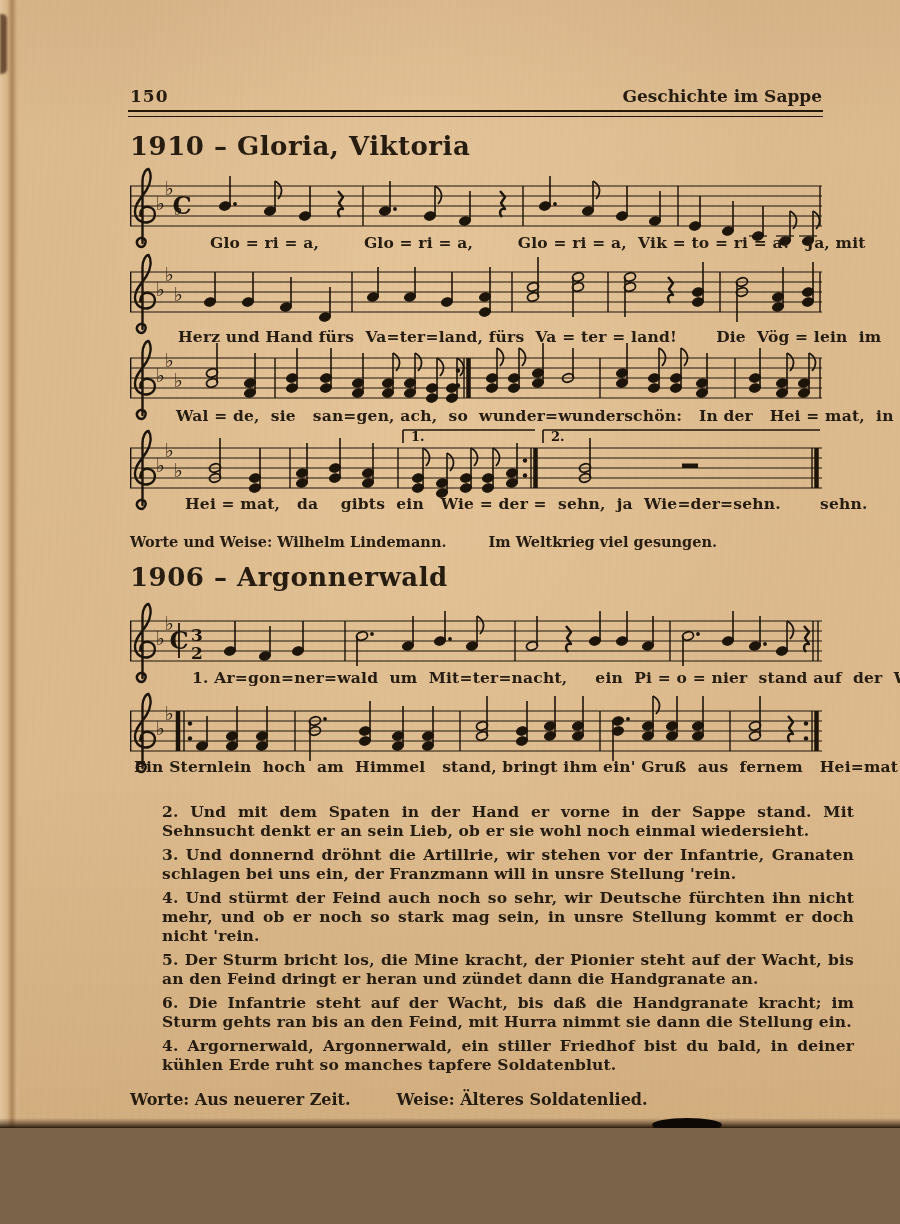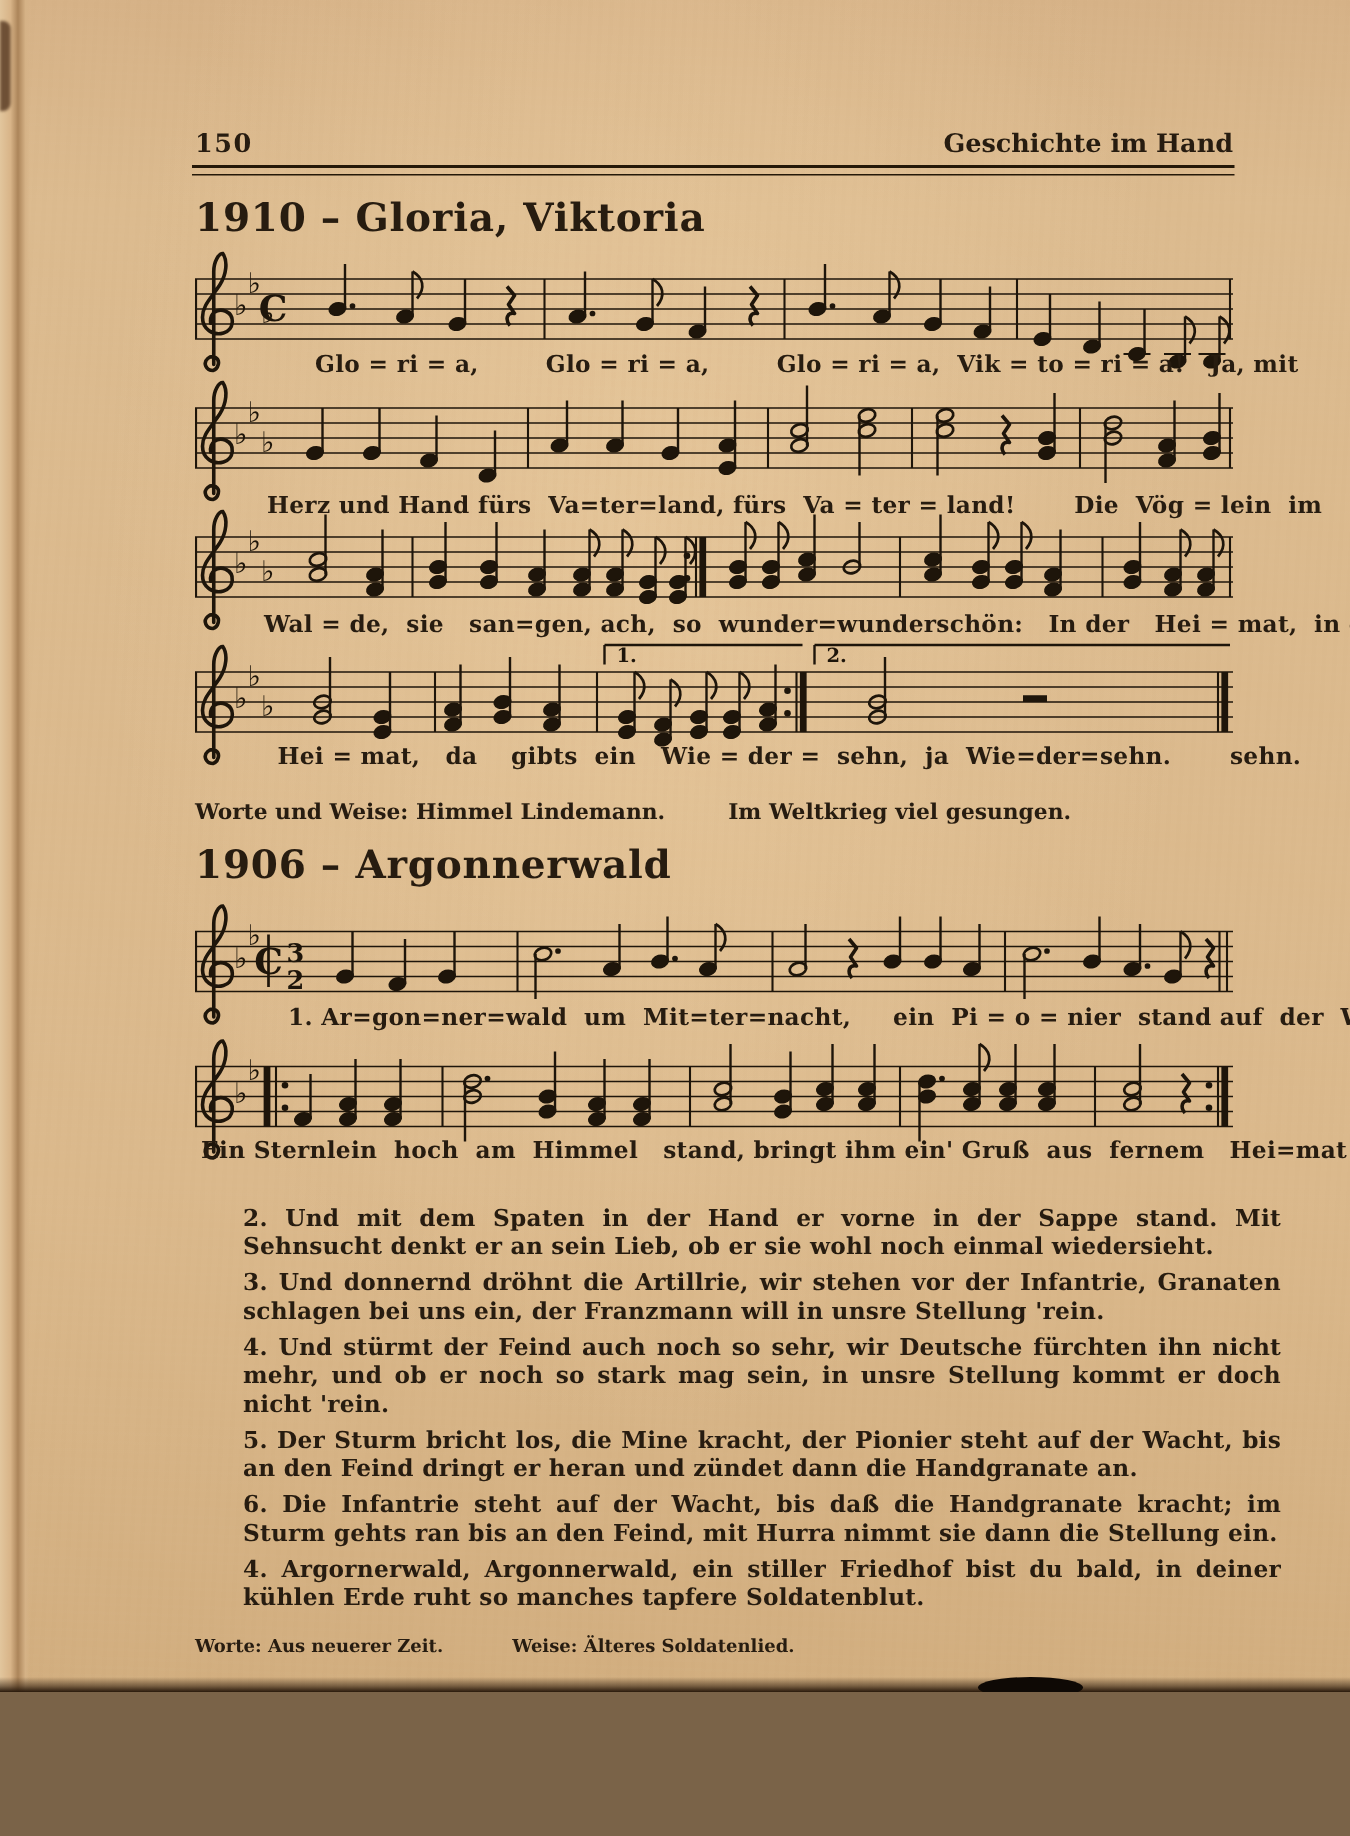--- a/index.html
+++ b/index.html
@@ -40,34 +40,34 @@
   .ly4{top:494px;padding-left:55px;}
   .ly5{top:668px;padding-left:62px;}
   .ly6{top:757px;padding-left:4px;}
 
   .credits{position:absolute;left:130px;top:533px;font-size:14.5px;font-weight:bold;}
   .credits span{margin-right:42px;}
 
   .verses{position:absolute;left:130px;top:802px;width:692px;margin-left:32px;}
   .verses p{margin:0 0 5px 0;font-size:15.5px;line-height:19px;text-align:justify;font-weight:bold;letter-spacing:.15px;}
 
-  .footer{position:absolute;left:130px;top:1090px;font-size:12px;font-weight:bold;}
+  .footer{position:absolute;left:130px;top:1090px;font-size:16px;font-weight:bold;}
   .footer span{margin-right:46px;}
 </style>
 </head>
 <body>
 
 <div class="page">
   <div class="texture"></div>
   <div class="left-crease"></div>
   <div class="corner-mark"></div>
 
   <div class="header">
     <span class="page-number">150</span>
-    <span class="running-head">Geschichte im Hand</span>
+    <span class="running-head">Geschichte im Sappe</span>
   </div>
   <div class="header-rule"></div>
 
   <h1 class="song-title t1">1910 – Gloria, Viktoria</h1>
 
   <div class="staff" style="top:161px"><svg viewBox="0 0 692 100" width="692" height="100">
         <line x1="0" x2="692" y1="25" y2="25" stroke="#1e150a" stroke-width="1.15"></line>
         <line x1="0" x2="692" y1="35" y2="35" stroke="#1e150a" stroke-width="1.15"></line>
         <line x1="0" x2="692" y1="45" y2="45" stroke="#1e150a" stroke-width="1.15"></line>
         <line x1="0" x2="692" y1="55" y2="55" stroke="#1e150a" stroke-width="1.15"></line>
@@ -337,21 +337,21 @@
         <line x1="273" x2="405" y1="7" y2="7" stroke="#1e150a" stroke-width="1.6"></line>
         <line x1="273" x2="273" y1="7" y2="20" stroke="#1e150a" stroke-width="1.6"></line>
         <text x="281" y="18" font-size="13" font-weight="bold" font-family="&quot;DejaVu Serif&quot;,serif" fill="#1e150a">1.</text>
         <line x1="413" x2="690" y1="7" y2="7" stroke="#1e150a" stroke-width="1.6"></line>
         <line x1="413" x2="413" y1="7" y2="20" stroke="#1e150a" stroke-width="1.6"></line>
         <text x="421" y="18" font-size="13" font-weight="bold" font-family="&quot;DejaVu Serif&quot;,serif" fill="#1e150a">2.</text>
       </svg></div>
   <div class="lyrics ly4">Hei = mat,   da    gibts  ein   Wie = der =  sehn,  ja  Wie=der=sehn.       sehn.</div>
 
   <div class="credits">
-    <span>Worte und Weise: Himmel Lindemann.</span><span>Im Weltkrieg viel gesungen.</span>
+    <span>Worte und Weise: Wilhelm Lindemann.</span><span>Im Weltkrieg viel gesungen.</span>
   </div>
 
   <h1 class="song-title t2">1906 – Argonnerwald</h1>
 
   <div class="staff" style="top:596px"><svg viewBox="0 0 692 100" width="692" height="100">
         <line x1="0" x2="692" y1="25" y2="25" stroke="#1e150a" stroke-width="1.15"></line>
         <line x1="0" x2="692" y1="35" y2="35" stroke="#1e150a" stroke-width="1.15"></line>
         <line x1="0" x2="692" y1="45" y2="45" stroke="#1e150a" stroke-width="1.15"></line>
         <line x1="0" x2="692" y1="55" y2="55" stroke="#1e150a" stroke-width="1.15"></line>
         <line x1="0" x2="692" y1="65" y2="65" stroke="#1e150a" stroke-width="1.15"></line>

